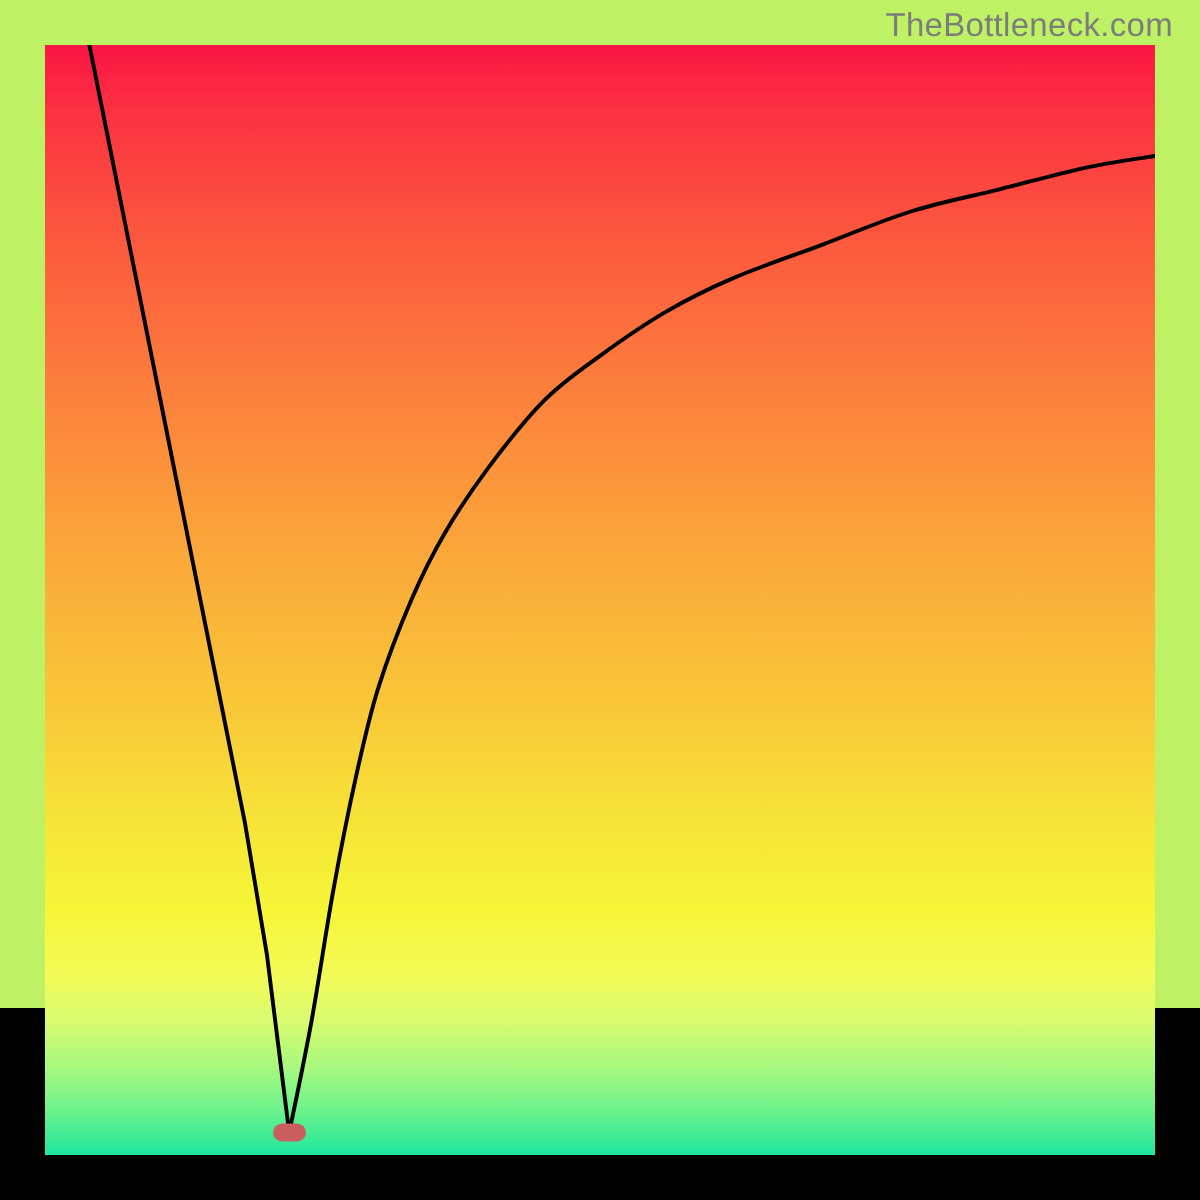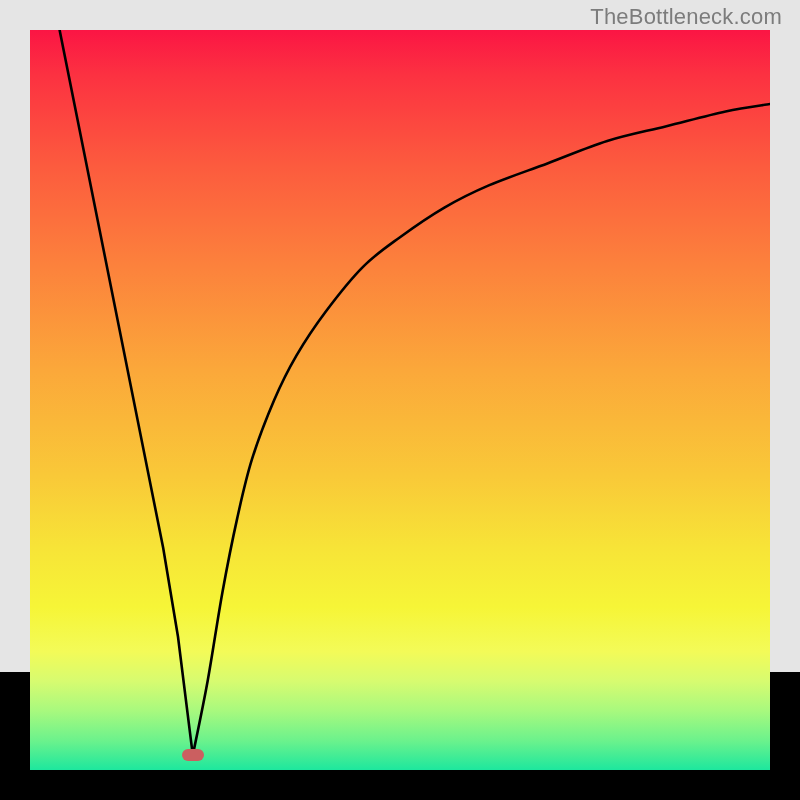--- a/index.html
+++ b/index.html
@@ -8,21 +8,21 @@
     width: 800px;
     height: 800px;
     background: #000;
     overflow: hidden;
     font-family: Arial, Helvetica, sans-serif;
   }
   .frame {
     position: relative;
     width: 800px;
     height: 672px;
-    background: #e5e5e5;
+    background: #bef264;
   }
   .watermark {
     position: absolute;
     top: 4px;
     right: 18px;
     color: #7c7c7c;
     font-size: 22px;
     font-weight: 500;
     letter-spacing: 0.2px;
     z-index: 5;

